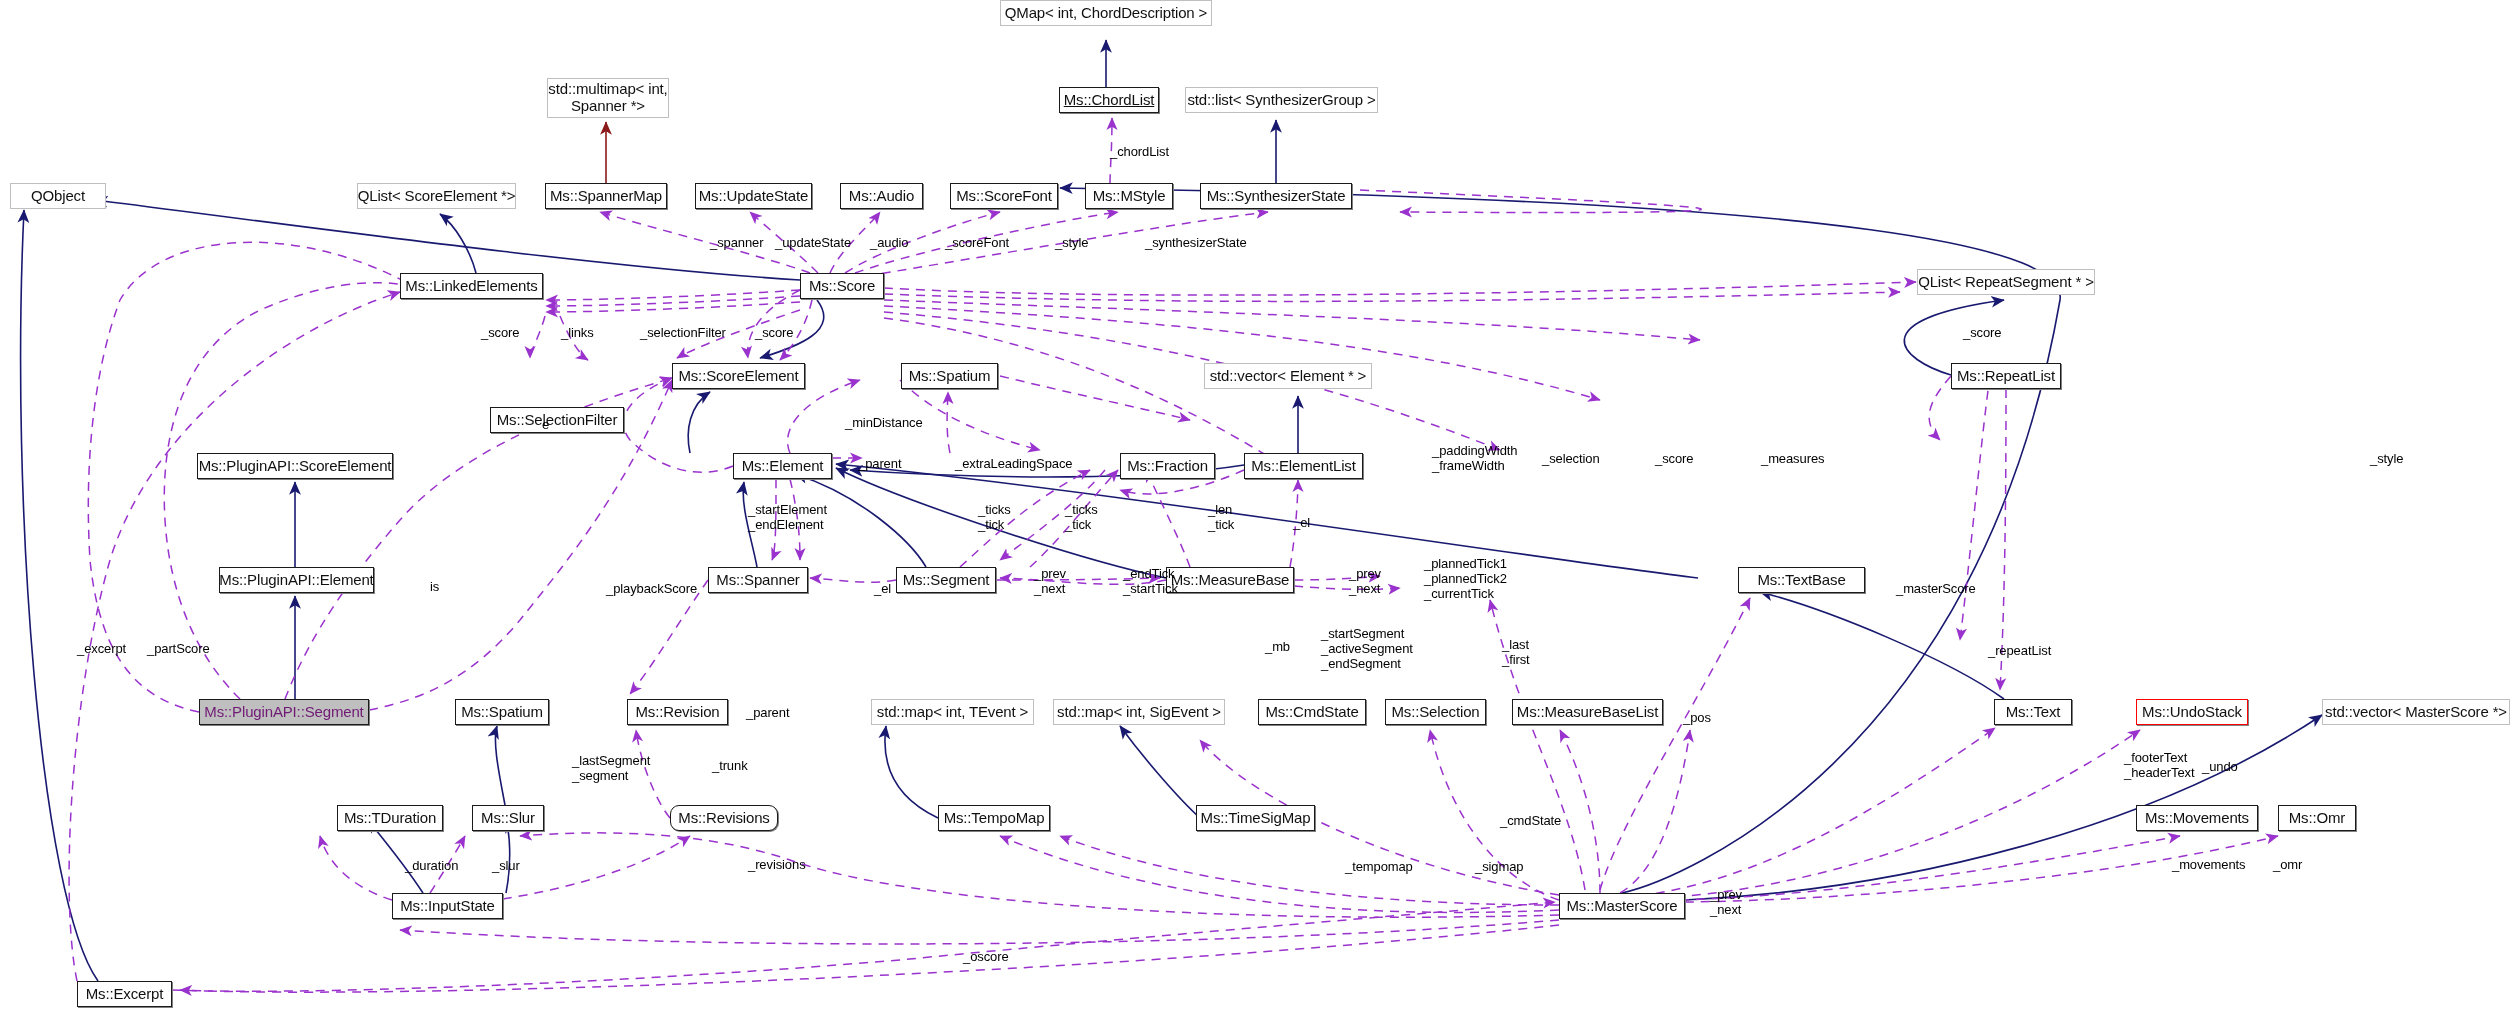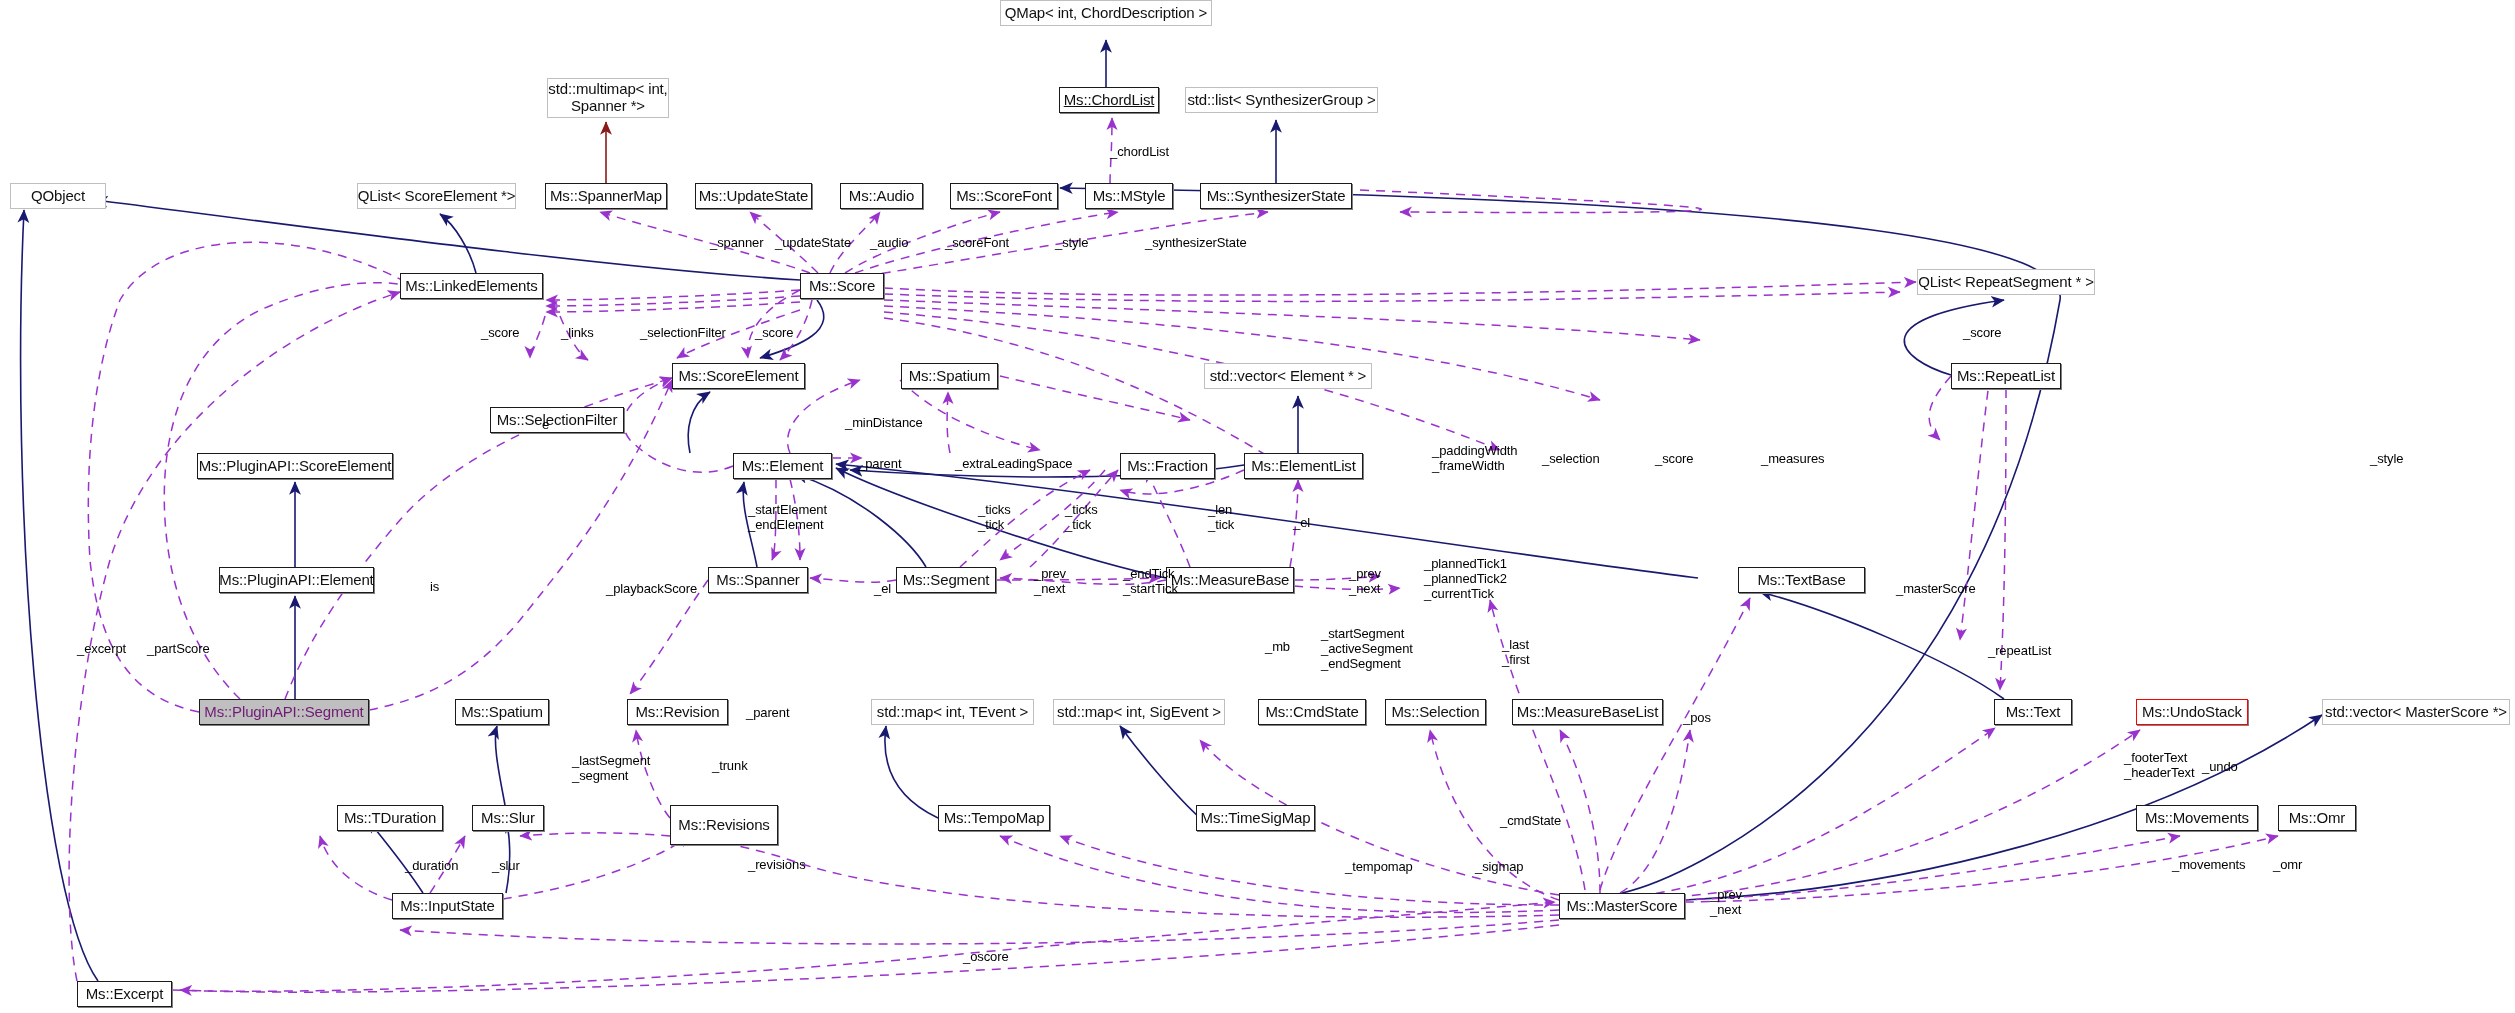--- a/index.html
+++ b/index.html
@@ -246,21 +246,21 @@
       <div class="node ext" style="left: 871px; top: 699px; width: 163px; height: 26px;">std::map&lt; int, TEvent &gt;</div>
       <div class="node ext" style="left: 1053px; top: 699px; width: 172px; height: 26px;">std::map&lt; int, SigEvent &gt;</div>
       <div class="node cls" style="left: 1258px; top: 699px; width: 108px; height: 26px;">Ms::CmdState</div>
       <div class="node cls" style="left: 1385px; top: 699px; width: 101px; height: 26px;">Ms::Selection</div>
       <div class="node cls" style="left: 1512px; top: 699px; width: 151px; height: 26px;">Ms::MeasureBaseList</div>
       <div class="node cls" style="left: 1994px; top: 699px; width: 78px; height: 26px;">Ms::Text</div>
       <div class="node redbox" style="left: 2136px; top: 699px; width: 112px; height: 26px;">Ms::UndoStack</div>
       <div class="node ext" style="left: 2322px; top: 699px; width: 188px; height: 26px;">std::vector&lt; MasterScore *&gt;</div>
       <div class="node cls" style="left: 337px; top: 805px; width: 106px; height: 26px;">Ms::TDuration</div>
       <div class="node cls" style="left: 472px; top: 805px; width: 72px; height: 26px;">Ms::Slur</div>
-      <div class="node cls" style="left: 670px; top: 805px; width: 108px; height: 40px;">Ms::Revisions</div>
+      <div class="node cls" style="left: 670px; top: 805px; width: 108px; height: 26px; border-radius: 9px;">Ms::Revisions</div>
       <div class="node cls" style="left: 938px; top: 805px; width: 112px; height: 26px;">Ms::TempoMap</div>
       <div class="node cls" style="left: 1196px; top: 805px; width: 119px; height: 26px;">Ms::TimeSigMap</div>
       <div class="node cls" style="left: 2136px; top: 805px; width: 122px; height: 26px;">Ms::Movements</div>
       <div class="node cls" style="left: 2278px; top: 805px; width: 78px; height: 26px;">Ms::Omr</div>
       <div class="node cls" style="left: 392px; top: 893px; width: 111px; height: 26px;">Ms::InputState</div>
       <div class="node cls" style="left: 1559px; top: 893px; width: 126px; height: 26px;">Ms::MasterScore</div>
       <div class="node cls" style="left: 77px; top: 981px; width: 95px; height: 26px;">Ms::Excerpt</div>
     </div>
   <div id="labels">
       <div class="edge-label" style="left: 1110px; top: 145px;">_chordList</div>

